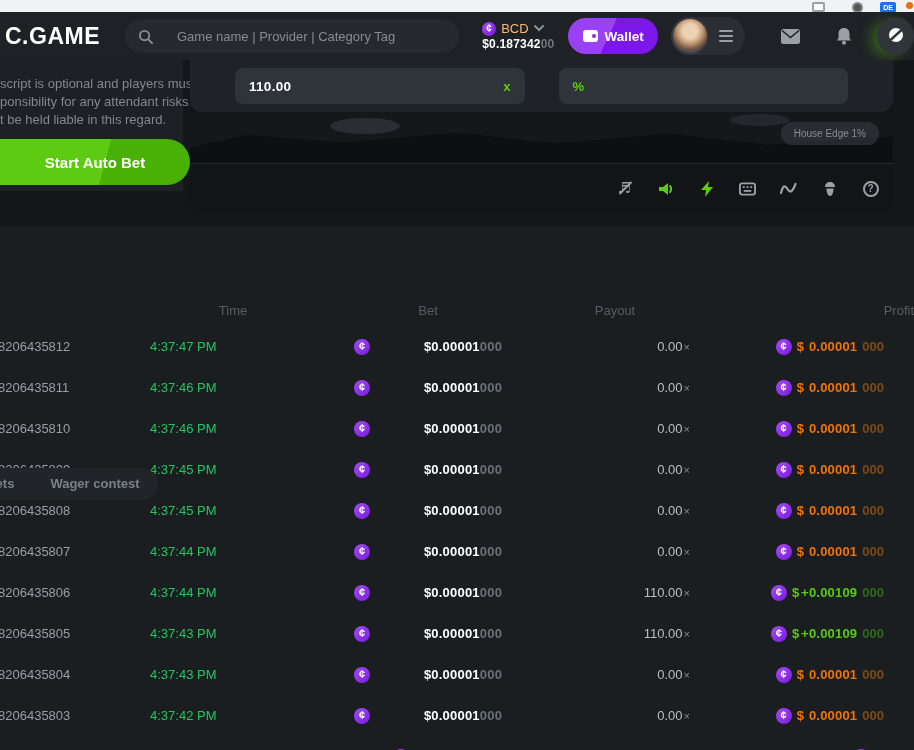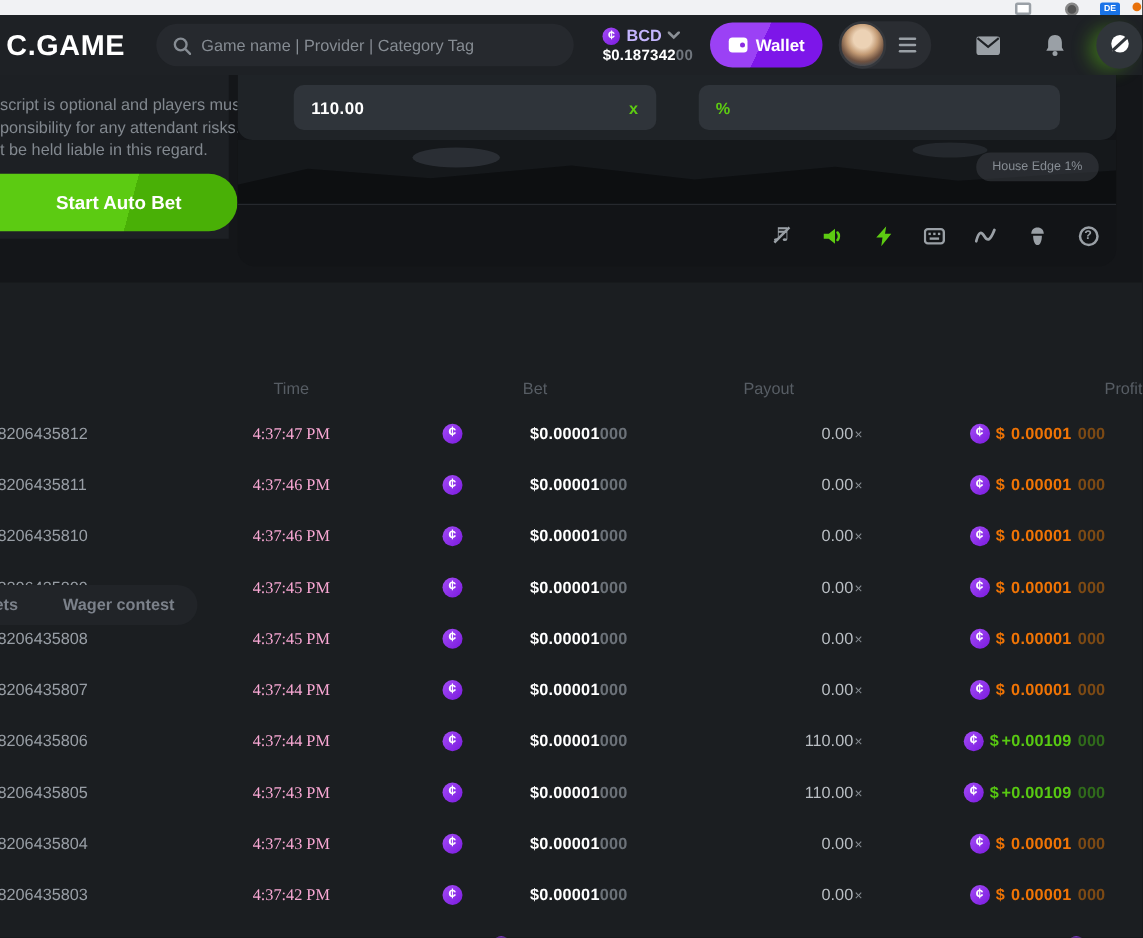--- a/index.html
+++ b/index.html
@@ -15,27 +15,27 @@
   .browser-strip{position:absolute;top:0;left:0;width:914px;height:12px;background:#f1f2f4;}
   .browser-strip .bicon{position:absolute;top:2px;}
   .ext-grid{left:812px;width:13px;height:10px;border:2px solid #9aa0a6;border-radius:2px;background:#fff;}
   .ext-circle{left:852px;width:11px;height:11px;border-radius:50%;background:#555;border:2px solid #888;}
   .ext-de{left:880px;width:16px;height:11px;background:#1a73e8;border-radius:2px;color:#fff;font-size:7px;font-weight:bold;text-align:center;line-height:11px;}
   .ext-dot{left:906px;width:7px;height:7px;border-radius:50%;background:#e8710a;}
 
   
   .header{position:absolute;top:12px;left:0;width:914px;height:48px;background:#1e2125;display:flex;align-items:center;}
   .logo{margin-left:5px;font-size:23px;font-weight:800;letter-spacing:.5px;color:#fff;white-space:nowrap;}
-  .search{margin-left:25px;width:343px;height:34px;background:#26292e;border-radius:17px;display:flex;align-items:center;padding:0 13px;gap:8px;}
+  .search{margin-left:25px;width:343px;height:34px;background:#26292e;border-radius:17px;display:flex;align-items:center;padding:0 13px;gap:24px;}
   .search .ph{color:#868c93;font-size:13px;white-space:nowrap;}
   .cur-sel{margin-left:23px;display:flex;flex-direction:column;justify-content:center;gap:1px;cursor:pointer;}
   .cur-top{display:flex;align-items:center;gap:5px;}
   .coin{display:inline-flex;align-items:center;justify-content:center;width:16px;height:16px;border-radius:50%;background:linear-gradient(135deg,#a44cf6,#7a1ade);color:#fff;font-weight:bold;font-size:11px;line-height:1;flex:0 0 auto;}
   .coin.small{width:14px;height:14px;font-size:10px;}
-  .cur-code{font-size:13px;font-weight:bold;color:#c4b5fd;}
+  .cur-code{font-size:13px;font-weight:normal;color:#fdba74;}
   .balance{font-size:12px;font-weight:bold;color:#fff;letter-spacing:.2px;}
   .balance .dim{color:#70767d;}
   .wallet-btn{margin-left:14px;width:92px;height:36px;border-radius:18px;background:linear-gradient(115deg,#9b41f5 0%,#9b41f5 46%,#7d16e9 46%);display:flex;align-items:center;justify-content:center;gap:7px;border:none;cursor:pointer;}
   .wallet-btn .wicon{width:15px;height:12px;background:#fff;border-radius:3px;position:relative;}
   .wallet-btn .wicon::after{content:"";position:absolute;right:2px;top:4px;width:4px;height:4px;border-radius:50%;background:#8a2be2;}
   .wallet-btn span{color:#fff;font-size:13.5px;font-weight:bold;}
   .avatar-group{margin-left:13px;width:76px;height:38px;background:#2a2d32;border-radius:19px;display:flex;align-items:center;justify-content:space-between;padding-right:12px;cursor:pointer;}
   .avatar{width:38px;height:38px;border-radius:50%;background:radial-gradient(circle at 50% 36%,#ecd2b5 0 26%,#c29a74 45%,#6e5140 66%,#474a50 78%,#34373c 100%);border:2px solid #34373c;}
   .menu-icon{display:flex;flex-direction:column;gap:3px;}
   .menu-icon i{display:block;width:14px;height:2px;background:#9aa0a6;border-radius:1px;}
@@ -72,21 +72,21 @@
   
   .table-section{position:absolute;top:226px;left:0;width:914px;height:524px;background:#1b1e21;}
   .thead,.trow{display:grid;grid-template-columns:150px 166px 224px 150px 1fr;align-items:center;}
   .thead{margin-top:68px;height:32px;color:#575d64;font-size:13px;}
   .c-time{text-align:center;}
   .c-bet{display:flex;justify-content:center;}
   .c-payout{text-align:center;}
   .c-profit{text-align:right;display:block;}
   .trow{height:41px;}
   .cell-id{color:#989ea5;font-size:13px;margin-left:-2px;white-space:nowrap;}
-  .cell-time{text-align:center;color:#f9a8d4;font-size:13px;font-family:Liberation Serif, serif;}
+  .cell-time{text-align:left;color:#22c55e;font-size:13px;}
   .cell-bet{display:flex;justify-content:center;align-items:center;gap:6px;}
   .bet-amt{font-size:13px;font-weight:bold;color:#fff;letter-spacing:.2px;margin-left:48px;}
   .bet-amt .dim{color:#6b7178;}
   .cell-payout{text-align:right;color:#b9bec3;font-size:13px;}
   .cell-payout .mult{font-size:11px;color:#868c92;margin-left:1px;}
   .cell-profit{display:flex;justify-content:flex-end;align-items:center;gap:5px;padding-right:30px;}
   .p-cur{font-size:13px;font-weight:bold;}
   .p-amt{font-size:13px;font-weight:bold;letter-spacing:.2px;}
   .loss .p-cur,.loss .p-amt{color:#f07405;}
   .loss .p-dim{color:#7d4a14;}

